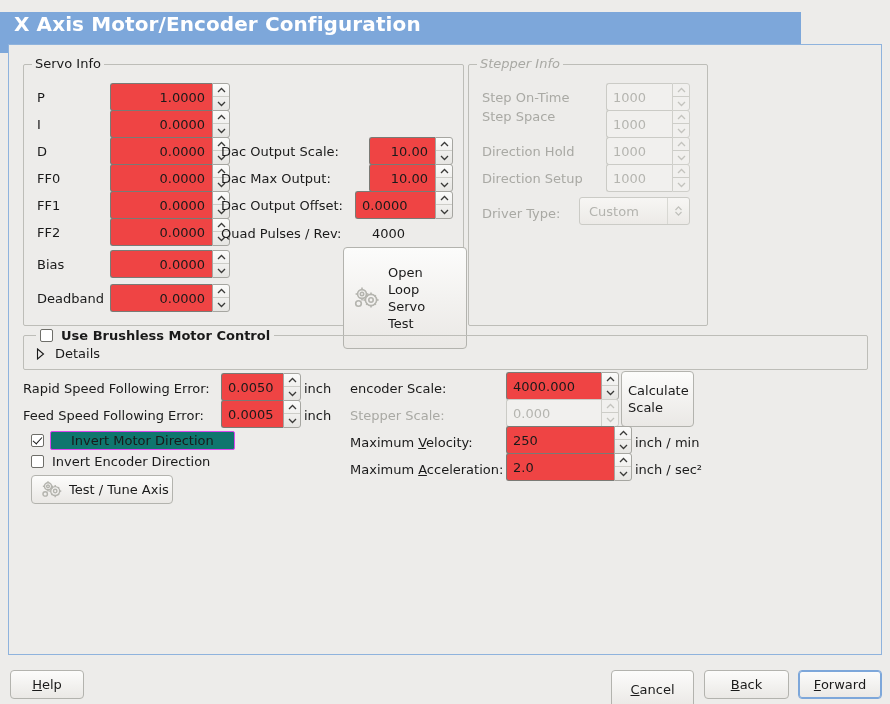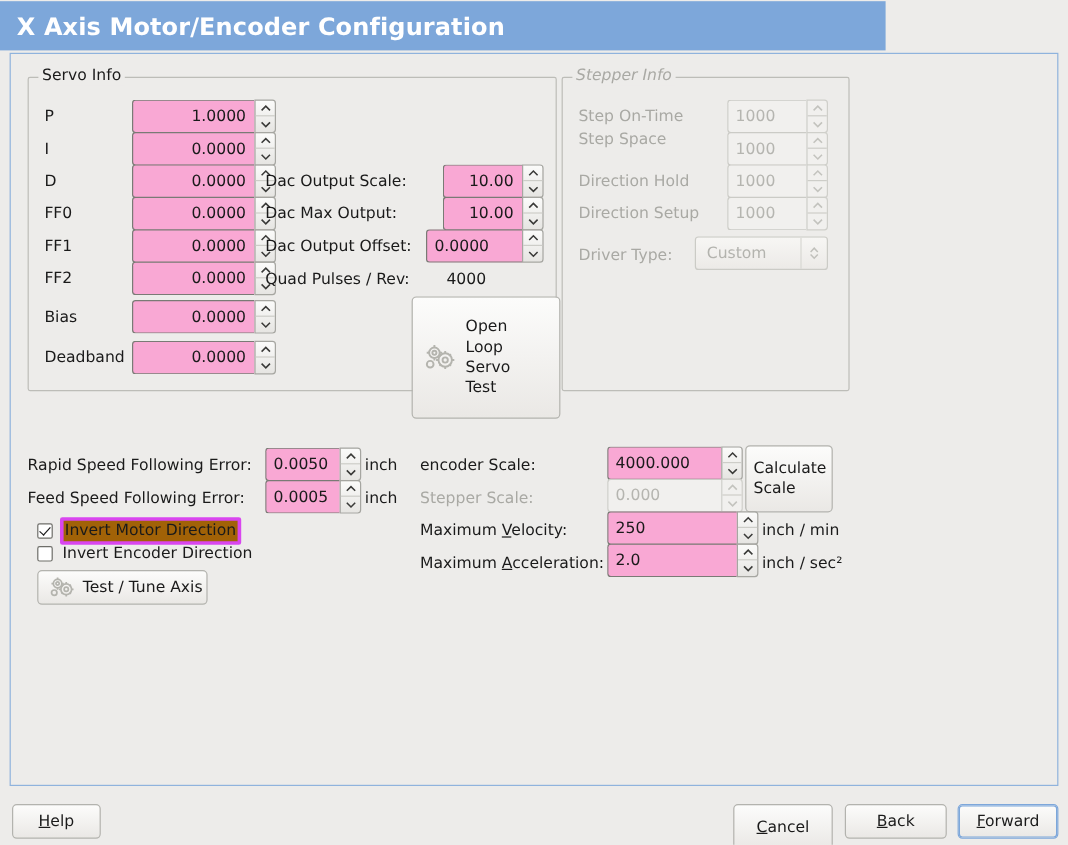--- a/index.html
+++ b/index.html
@@ -9,23 +9,23 @@
     background: #edecea;
     font-family: "DejaVu Sans", "Liberation Sans", sans-serif;
     font-size: 13px;
     color: #1a1a1a;
     overflow: hidden;
     position: relative;
   }
 
   
   .titlebar {
-    position:absolute; left:0; top:1px; width:738px; height:41px;
+    position:absolute; left:0; top:12px; width:801px; height:41px;
     background:#7da7da;
-    display:flex; align-items:center;
+    display:flex; align-items:flex-start;
   }
   .titlebar .title {
     color:#ffffff; font-size:20px; font-weight:bold;
     padding-left:14px; letter-spacing:0.1px;
   }
 
   
   .content-panel {
     position:absolute; left:8px; top:44px; width:874px; height:611px;
     border:1px solid #8fb3dd; background:#edecea;
@@ -49,21 +49,21 @@
   .lbl.dis { color:#a9a9a4; }
   .lbl u { text-decoration: underline; }
 
   
   .spin { position:absolute; display:flex; height:28px; }
   .spin .field {
     flex:1 1 auto;
     border:1px solid #7a7a75;
     border-right:none;
     border-radius:3px 0 0 3px;
-    background:#f9a8d4;
+    background:#ef4444;
     display:flex; align-items:center; justify-content:flex-end;
     padding:0 7px 0 5px;
     font-size:13px; color:#1a1a1a;
     overflow:hidden;
   }
   .spin .field.left { justify-content:flex-start; padding-left:6px; }
   .spin .btns {
     width:18px;
     border:1px solid #a6a6a1;
     border-radius:0 3px 3px 0;
@@ -118,22 +118,22 @@
   }
   .chk .box.checked::after {
     content:""; position:absolute; left:3px; top:0px;
     width:4px; height:8px;
     border:solid #1a1a1a; border-width:0 1.6px 1.6px 0;
     transform:rotate(42deg);
   }
   .chk .ctext { margin-left:8px; font-size:13px; white-space:nowrap; }
   .chk .ctext.bold { font-weight:bold; }
   .chk .ctext.focusring {
-    background:#a16207; border:3px solid #d946ef; border-radius:2px;
-    padding:1px 1px; margin-left:6px;
+    background:#0f766e; border:1px solid #d946ef; border-radius:2px;
+    padding:1px 20px; margin-left:6px;
   }
 
   
   .disclosure { position:absolute; display:flex; align-items:center; }
   .disclosure .tri { width:12px; height:14px; display:flex; align-items:center; justify-content:center; }
   .disclosure .dtext { margin-left:9px; font-size:13px; }
 
   
   .static { position:absolute; font-size:13px; color:#1a1a1a; }
 
@@ -459,20 +459,34 @@
       <div class="cval">Custom</div>
       <div class="carrow">
         <svg class="chev" width="9" height="12" viewBox="0 0 9 12">
           <path d="M1.5 5 L4.5 1.8 L7.5 5" fill="none" stroke="currentColor" stroke-width="1.2"></path>
           <path d="M1.5 7 L4.5 10.2 L7.5 7" fill="none" stroke="currentColor" stroke-width="1.2"></path>
         </svg>
       </div>
     </div>
   </div>
 
+  <div class="group" style="left:14px; top:290px; width:845px; height:35px;">
+    <div class="chk" style="left:12px; top:-9px; background:#edecea; padding:0 4px; height:16px;">
+      <span class="box"></span>
+      <span class="ctext bold">Use Brushless Motor Control</span>
+    </div>
+    <div class="disclosure" style="left:10px; top:10px;">
+      <span class="tri">
+        <svg width="9" height="12" viewBox="0 0 9 12">
+            <path d="M1.5 1 L7.5 6 L1.5 11 Z" fill="none" stroke="#1a1a1a" stroke-width="1.1"></path>
+          </svg>
+      </span>
+      <span class="dtext">Details</span>
+    </div>
+  </div>
 
   <div class="lbl" style="left:14px; top:336px;">Rapid Speed Following Error:</div>
   <div class="spin" style="left:212px; top:328px; width:80px;">
     <div class="field left">0.0050</div>
     <div class="btns">
       <div class="ar up">
           <svg class="chev" width="9" height="6" viewBox="0 0 9 6">
             <path d="M1 5 L4.5 1.5 L8 5" fill="none" stroke="currentColor" stroke-width="1.3"></path>
           </svg>
         </div>

